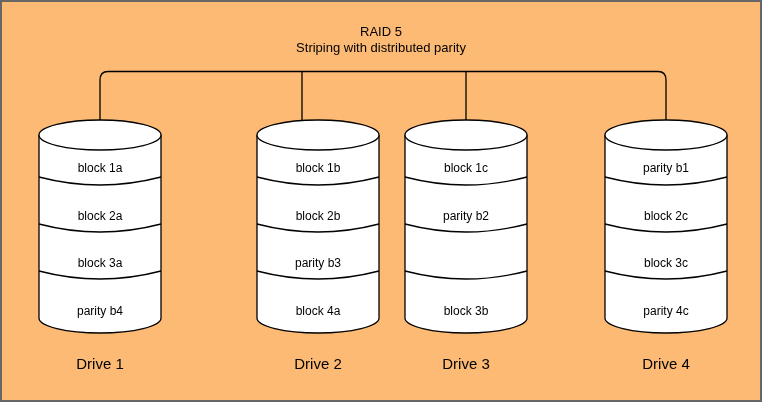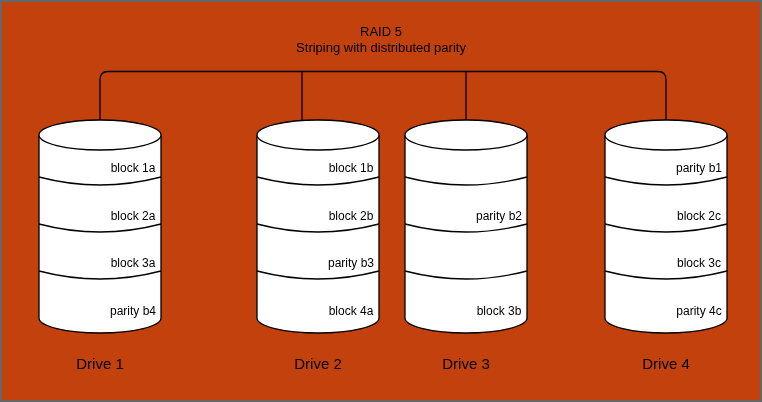--- a/index.html
+++ b/index.html
@@ -1,21 +1,21 @@
 <!DOCTYPE html>
 <html><head>
 <meta charset="utf-8">
 <style>
   html, body { margin: 0; padding: 0; background: #ffffff; }
   #canvas {
     position: relative;
     width: 758px;
     height: 398px;
     border: 2px solid #666666;
-    background: #c2410c;
+    background: #fdba74;
     font-family: "Liberation Sans", sans-serif;
     color: #000000;
     overflow: hidden;
   }
   #diagram-title {
     position: absolute;
     top: 22px;
     left: 0;
     width: 100%;
     text-align: center;
@@ -39,21 +39,20 @@
     left: 0;
   }
   .blk {
     position: absolute;
     left: 0;
     width: 100%;
     height: 18px;
     text-align: center;
     font-size: 12px;
     line-height: 18px;
-    padding-left: 33px;
   }
   .drive-label {
     position: absolute;
     top: 236px;
     left: 0;
     width: 100%;
     text-align: center;
     font-size: 15px;
   }
   .b1 { top: 40px; }
@@ -108,20 +107,21 @@
   </div>
 
   <div class="drive" style="left:402px">
     <svg class="cyl" width="124" height="216" viewBox="0 0 124 216">
       <path d="M1,16 V199 A61,15 0 0 0 123,199 V16" fill="#ffffff" stroke="#000000" stroke-width="1.3"></path>
       <ellipse cx="62" cy="16" rx="61" ry="15" fill="#ffffff" stroke="#000000" stroke-width="1.3"></ellipse>
       <path d="M1,58 Q62,74 123,58" fill="none" stroke="#000000" stroke-width="1.3"></path>
       <path d="M1,105 Q62,121 123,105" fill="none" stroke="#000000" stroke-width="1.3"></path>
       <path d="M1,152 Q62,168 123,152" fill="none" stroke="#000000" stroke-width="1.3"></path>
     </svg>
+    <div class="blk b1">block 1c</div>
     <div class="blk b2">parity b2</div>
     <div class="blk b4">block 3b</div>
     <div class="drive-label">Drive 3</div>
   </div>
 
   <div class="drive" style="left:602px">
     <svg class="cyl" width="124" height="216" viewBox="0 0 124 216">
       <path d="M1,16 V199 A61,15 0 0 0 123,199 V16" fill="#ffffff" stroke="#000000" stroke-width="1.3"></path>
       <ellipse cx="62" cy="16" rx="61" ry="15" fill="#ffffff" stroke="#000000" stroke-width="1.3"></ellipse>
       <path d="M1,58 Q62,74 123,58" fill="none" stroke="#000000" stroke-width="1.3"></path>

